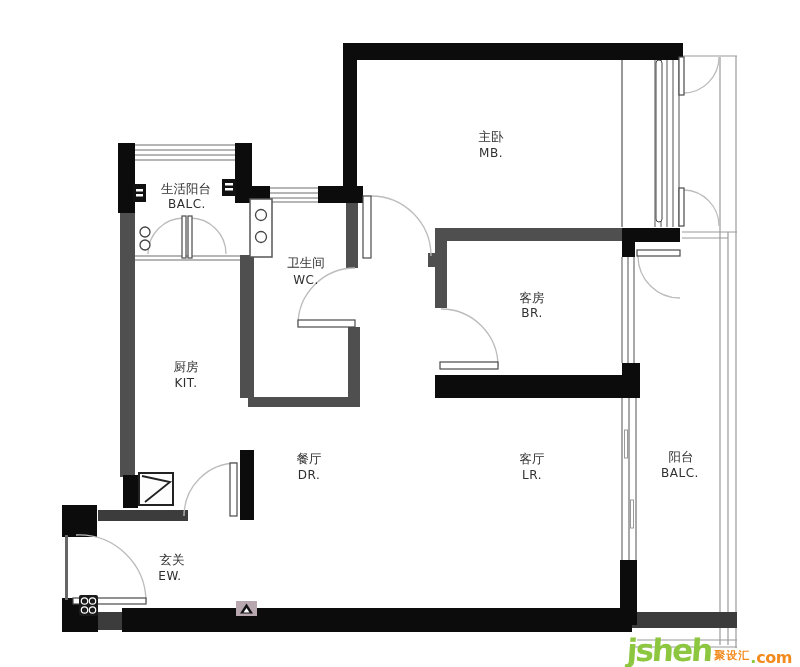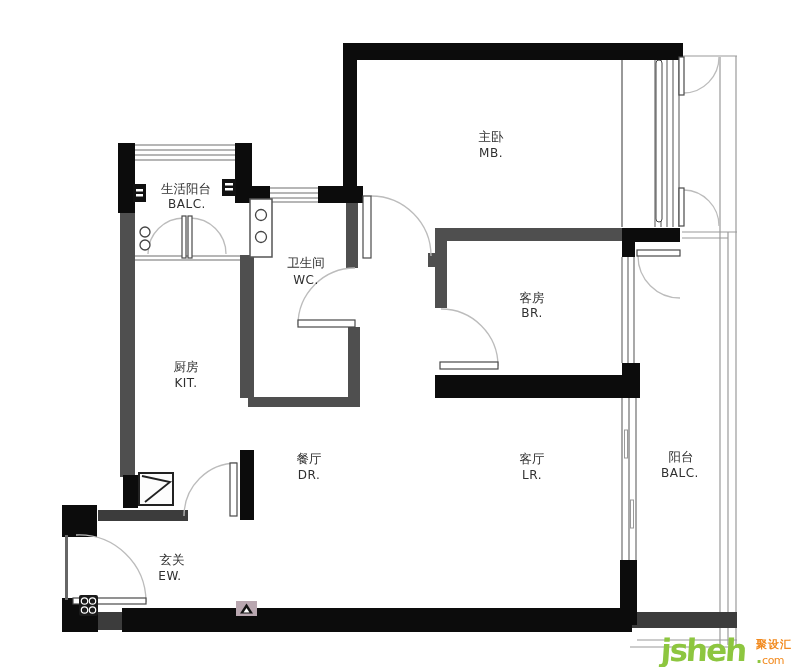--- a/index.html
+++ b/index.html
@@ -3,25 +3,25 @@
 <meta charset="utf-8">
 <style>
   html,body{margin:0;padding:0;background:#ffffff;width:800px;height:667px;overflow:hidden;}
   body{font-family:"DejaVu Sans","Liberation Sans",sans-serif;position:relative;}
   .plan-wrap{position:absolute;left:0;top:0;width:800px;height:667px;}
   svg text{font-family:"DejaVu Sans","Liberation Sans",sans-serif;}
   .room-cn{font-size:12.5px;fill:#2f2f2f;}
   .room-en{font-size:12px;fill:#2f2f2f;letter-spacing:.5px;}
   .watermark{position:absolute;right:8px;bottom:1px;display:flex;align-items:flex-end;line-height:1;user-select:none;}
   .wm-brand{font-size:31px;font-weight:bold;letter-spacing:-2px;transform:skewX(-4deg);}
-  .wm-col{display:flex;flex-direction:column;align-items:flex-start;margin-left:11px;}
+  .wm-col{display:flex;flex-direction:row;align-items:flex-start;margin-left:3px;}
   .wm-cn{font-size:11px;font-weight:bold;letter-spacing:1px;}
   .wm-row{display:flex;align-items:flex-end;}
   .wm-dot{font-size:16px;font-weight:bold;}
-  .wm-com{font-size:11px;font-weight:normal;letter-spacing:-0.5px;}
+  .wm-com{font-size:16px;font-weight:bold;letter-spacing:-0.5px;}
 </style>
 </head>
 <body>
 
 <div class="plan-wrap">
 <svg width="800" height="667" viewBox="0 0 800 667">
 
   <g stroke="#9a9a9a" stroke-width="1.2" fill="none">
     <line x1="683" y1="56" x2="737" y2="56"></line>
     <line x1="720" y1="57" x2="720" y2="645"></line>

